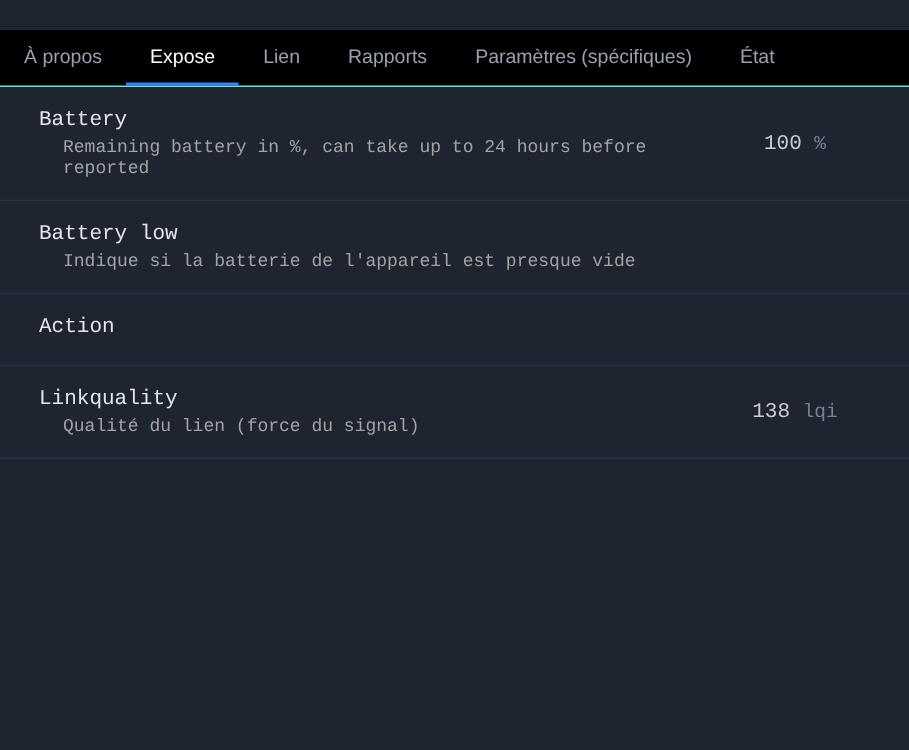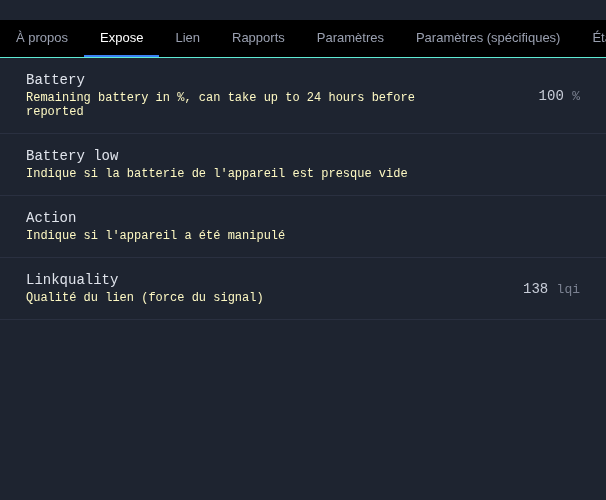--- a/index.html
+++ b/index.html
@@ -75,30 +75,31 @@
     }
 
     .row-label {
       color: #e0e4ec;
       font-size: 14px;
       font-weight: 500;
       margin-bottom: 3px;
     }
 
     .row-desc {
-      color: #fef9c3;
+      color: #a3a3a3;
       font-size: 12px;
+      margin-left: 16px;
     }
 
     .row-value {
       color: #c8cdd8;
       font-size: 14px;
       font-weight: 500;
       min-width: 120px;
-      text-align: right;
+      text-align: center;
       padding-left: 20px;
     }
 
     .row-value.tamper {
       color: #e07050;
     }
 
     .row-value .unit {
       color: #7a8090;
       font-size: 13px;
@@ -111,21 +112,20 @@
 <div class="header">
   <span class="header-title"></span>
   <span class="header-chevron"></span>
 </div>
 
 <div class="tabs" id="tabs-container">
 <div class="tab">À propos</div>
     <div class="tab active">Expose</div>
     <div class="tab">Lien</div>
     <div class="tab">Rapports</div>
-    <div class="tab">Paramètres</div>
     <div class="tab">Paramètres (spécifiques)</div>
     <div class="tab">État</div>
   </div>
 
 <div class="content" id="rows-container">
 <div class="row">
       <div class="row-info">
         <div class="row-label">Battery</div>
         <div class="row-desc">Remaining battery in %, can take up to 24 hours before reported</div>
       </div>
@@ -133,21 +133,20 @@
     </div>
     <div class="row">
       <div class="row-info">
         <div class="row-label">Battery low</div>
         <div class="row-desc">Indique si la batterie de l'appareil est presque vide</div>
       </div>
     </div>
     <div class="row">
       <div class="row-info">
         <div class="row-label">Action</div>
-        <div class="row-desc">Indique si l'appareil a été manipulé</div>
       </div>
     </div>
     <div class="row">
       <div class="row-info">
         <div class="row-label">Linkquality</div>
         <div class="row-desc">Qualité du lien (force du signal)</div>
       </div>
       <div class="row-value">138 <span class="unit">lqi</span></div>
     </div>
   </div>

